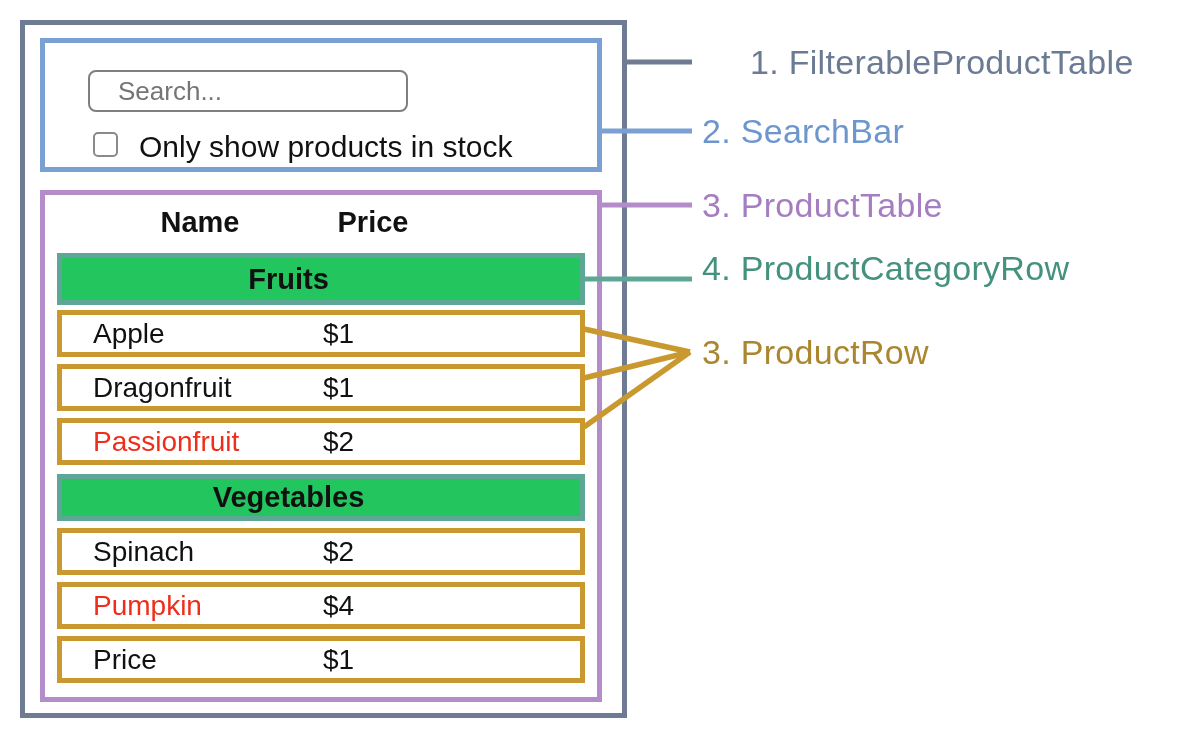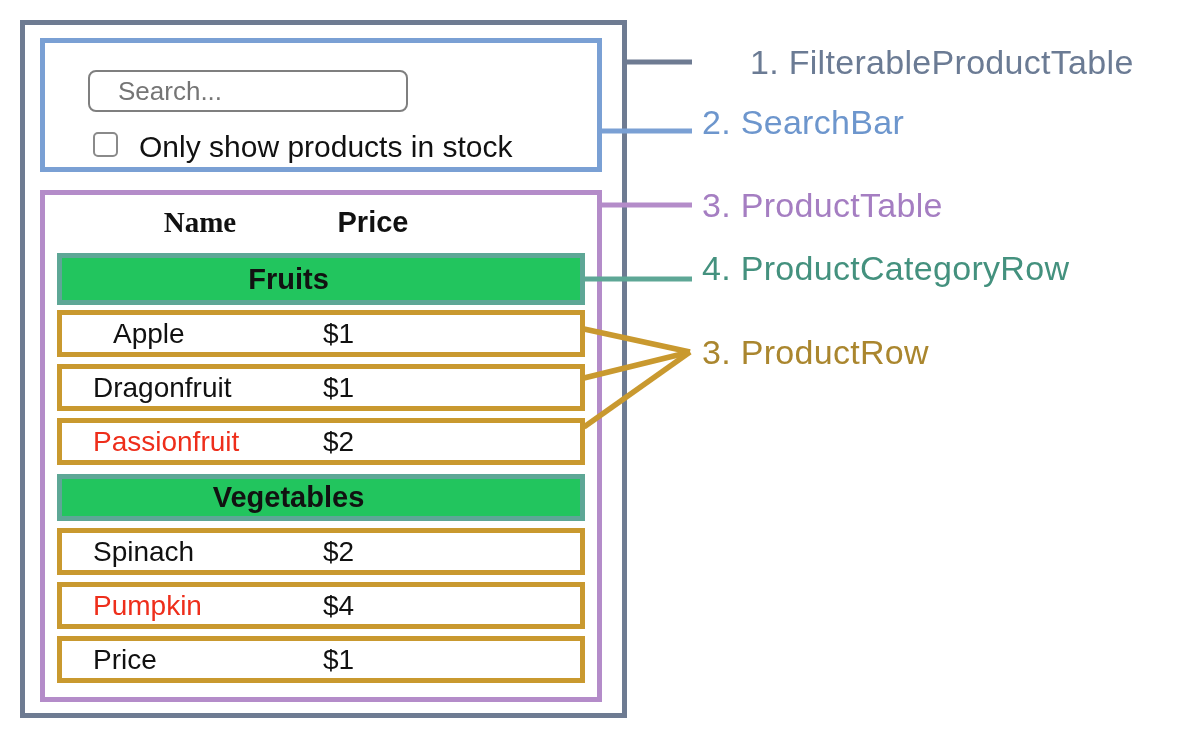--- a/index.html
+++ b/index.html
@@ -75,21 +75,21 @@
     border: 5px solid var(--purple);
     background: #ffffff;
   }
   .col-header {
     top: 206px;
     font-size: 29px;
     font-weight: bold;
     color: var(--text);
     text-align: center;
   }
-  .col-header.name { left: 130px; width: 140px; font-family: Liberation Serif, serif; }
+  .col-header.name { left: 130px; width: 140px; }
   .col-header.price { left: 323px; width: 100px; }
 
   .category-row {
     left: 57px; width: 528px;
     border: 5px solid var(--teal);
     background: #22c55e;
     display: flex; align-items: center;
   }
   .category-row .cat-text {
     width: 100%;
@@ -134,21 +134,21 @@
   
   .legend-label {
     left: 702px;
     font-size: 34px;
     font-weight: 500;
     letter-spacing: 0.3px;
     line-height: 40px;
     white-space: nowrap;
   }
   .legend-label.c1 { top: 42px;  color: var(--label-slate); margin-left: 48px; }
-  .legend-label.c2 { top: 102px; color: var(--label-blue); }
+  .legend-label.c2 { top: 111px; color: var(--label-blue); }
   .legend-label.c3 { top: 185px; color: var(--label-purple); }
   .legend-label.c4 { top: 248px; color: var(--label-teal); }
   .legend-label.c5 { top: 332px; color: var(--label-gold); }
 </style>
 </head>
 <body>
 
 <div class="canvas">
 
   <div class="abs outer-box"></div>
@@ -159,21 +159,21 @@
   <div class="abs stock-label">Only show products in stock</div>
 
   <div class="abs product-table-box"></div>
   <div class="abs col-header name">Name</div>
   <div class="abs col-header price">Price</div>
 
   <div class="abs category-row" style="top:253px; height:52px;">
     <span class="cat-text">Fruits</span>
   </div>
 
-  <div class="abs product-row" style="top:310px;padding-left:20px;">
+  <div class="abs product-row" style="top:310px;">
     <span class="p-name">Apple</span>
     <span class="p-price">$1</span>
   </div>
   <div class="abs product-row" style="top:364px;">
     <span class="p-name">Dragonfruit</span>
     <span class="p-price">$1</span>
   </div>
   <div class="abs product-row" style="top:418px;">
     <span class="p-name oos">Passionfruit</span>
     <span class="p-price">$2</span>

